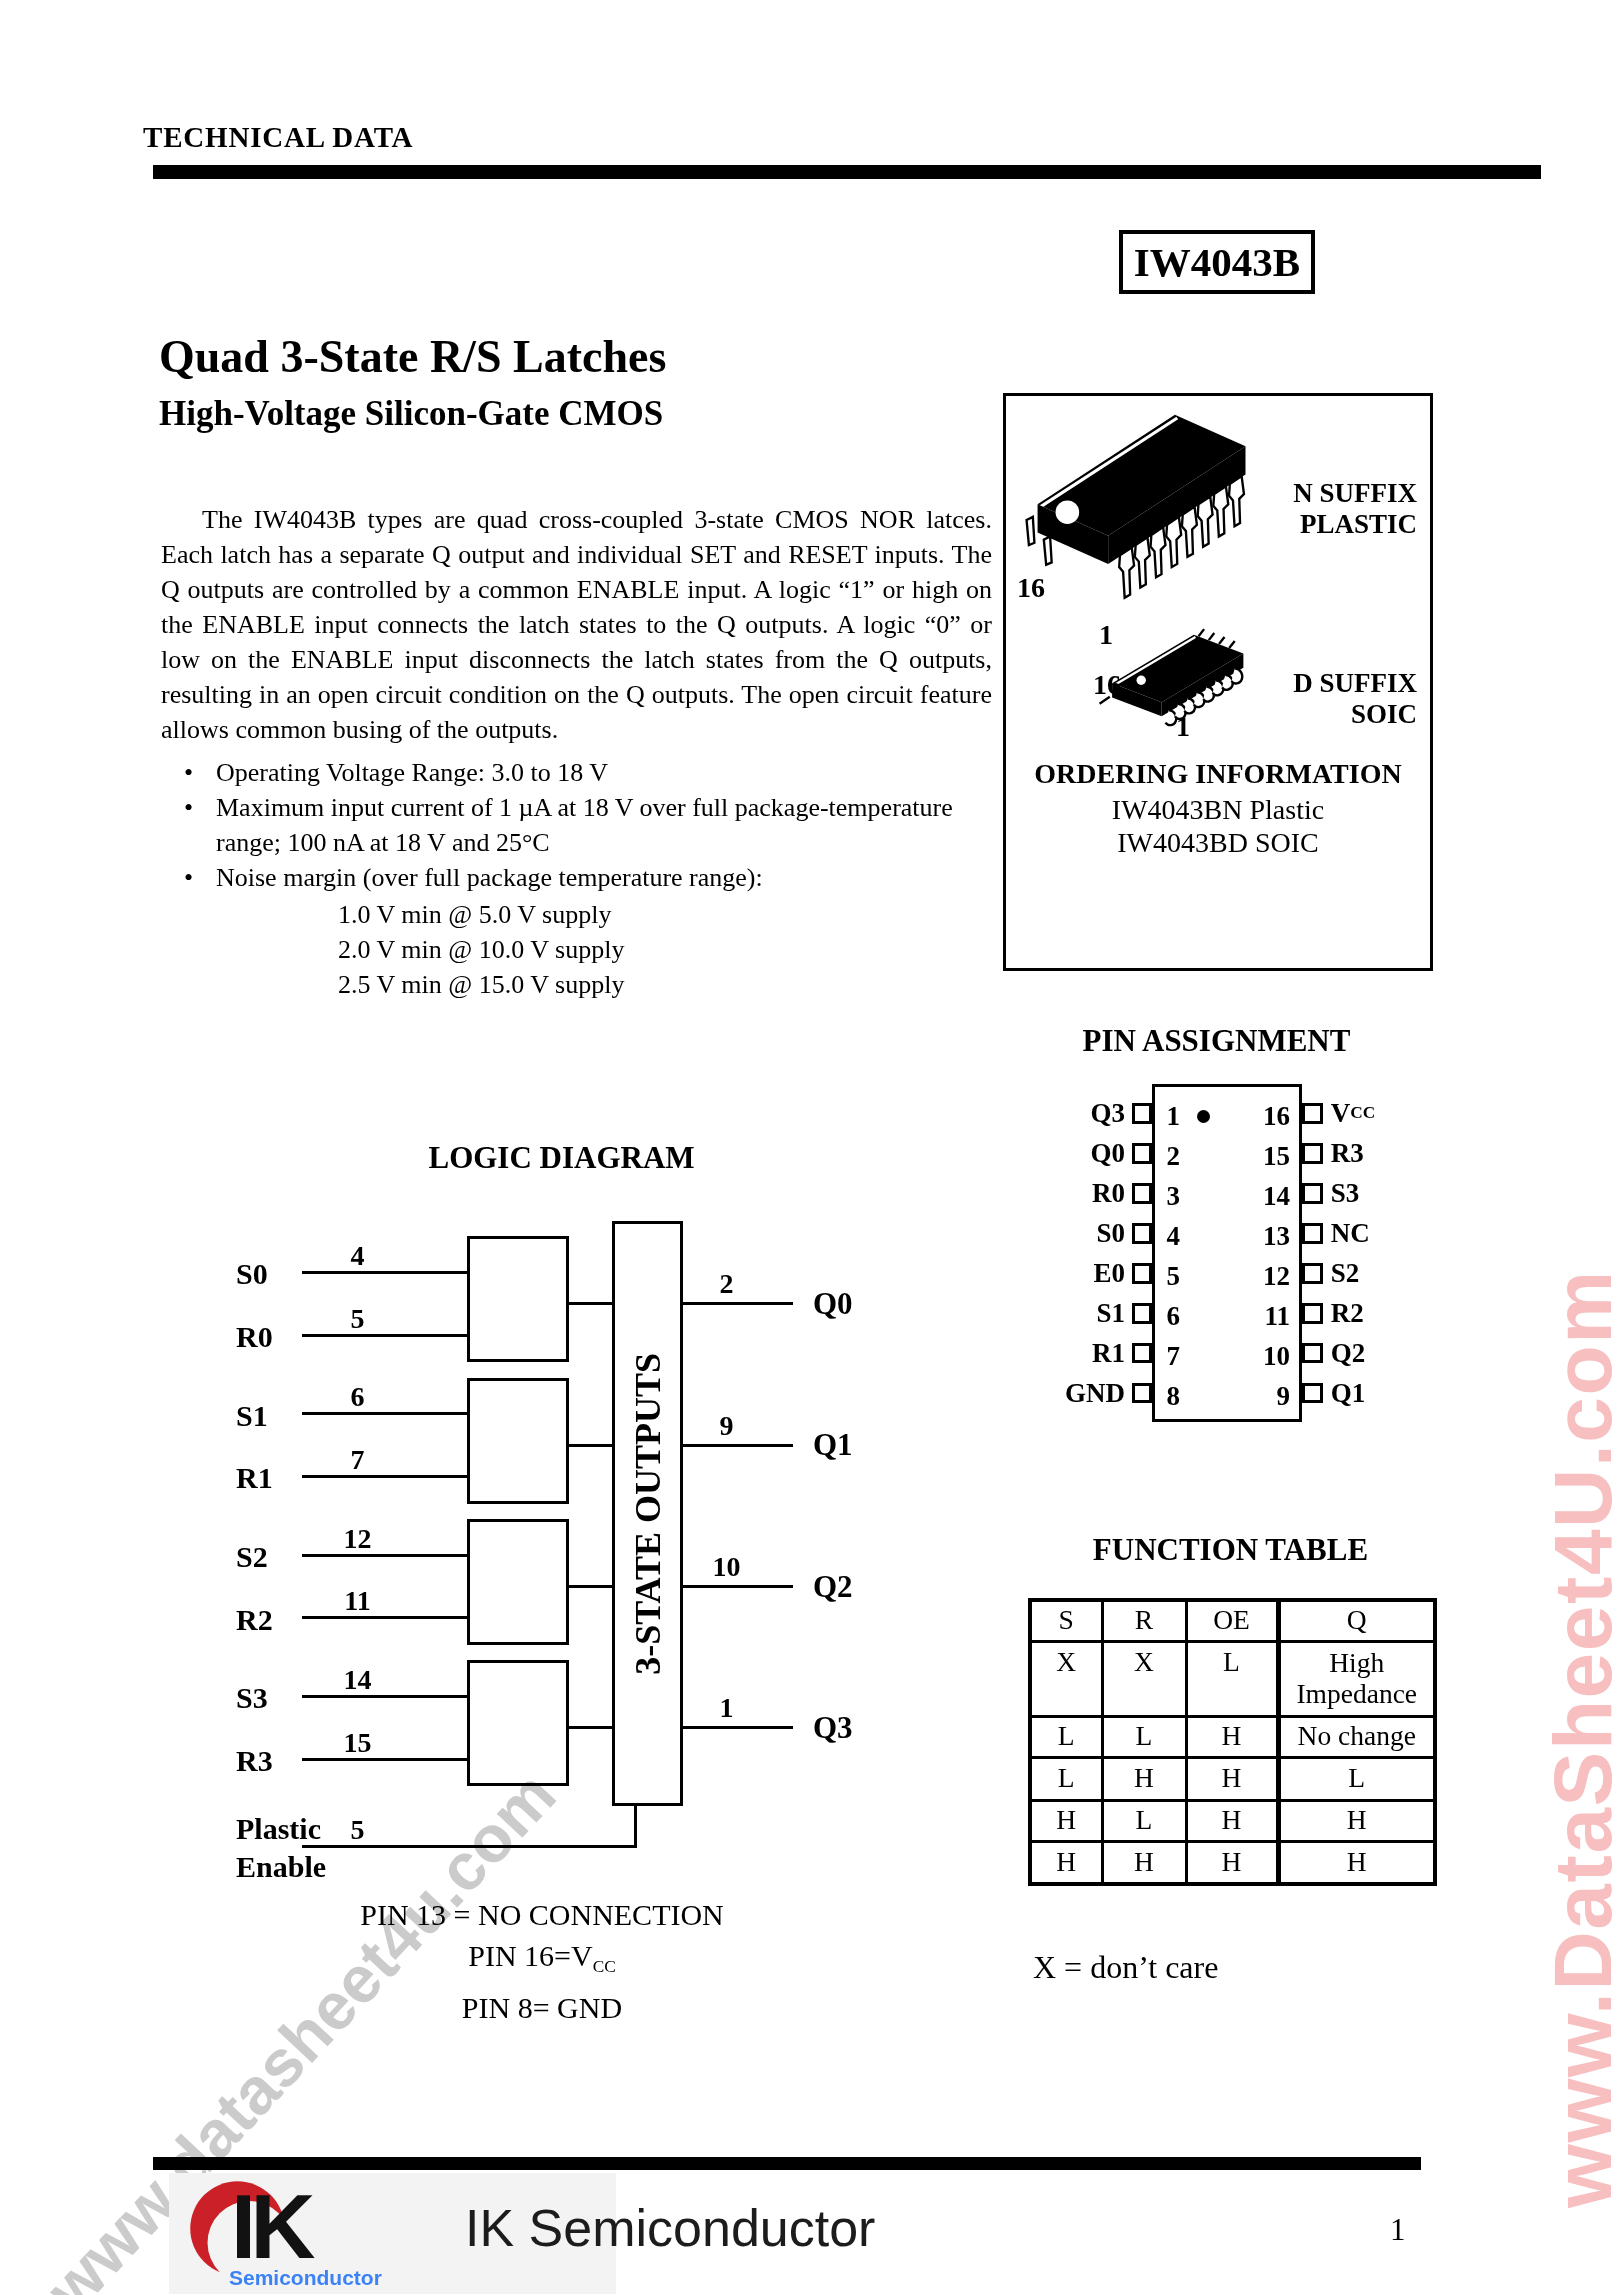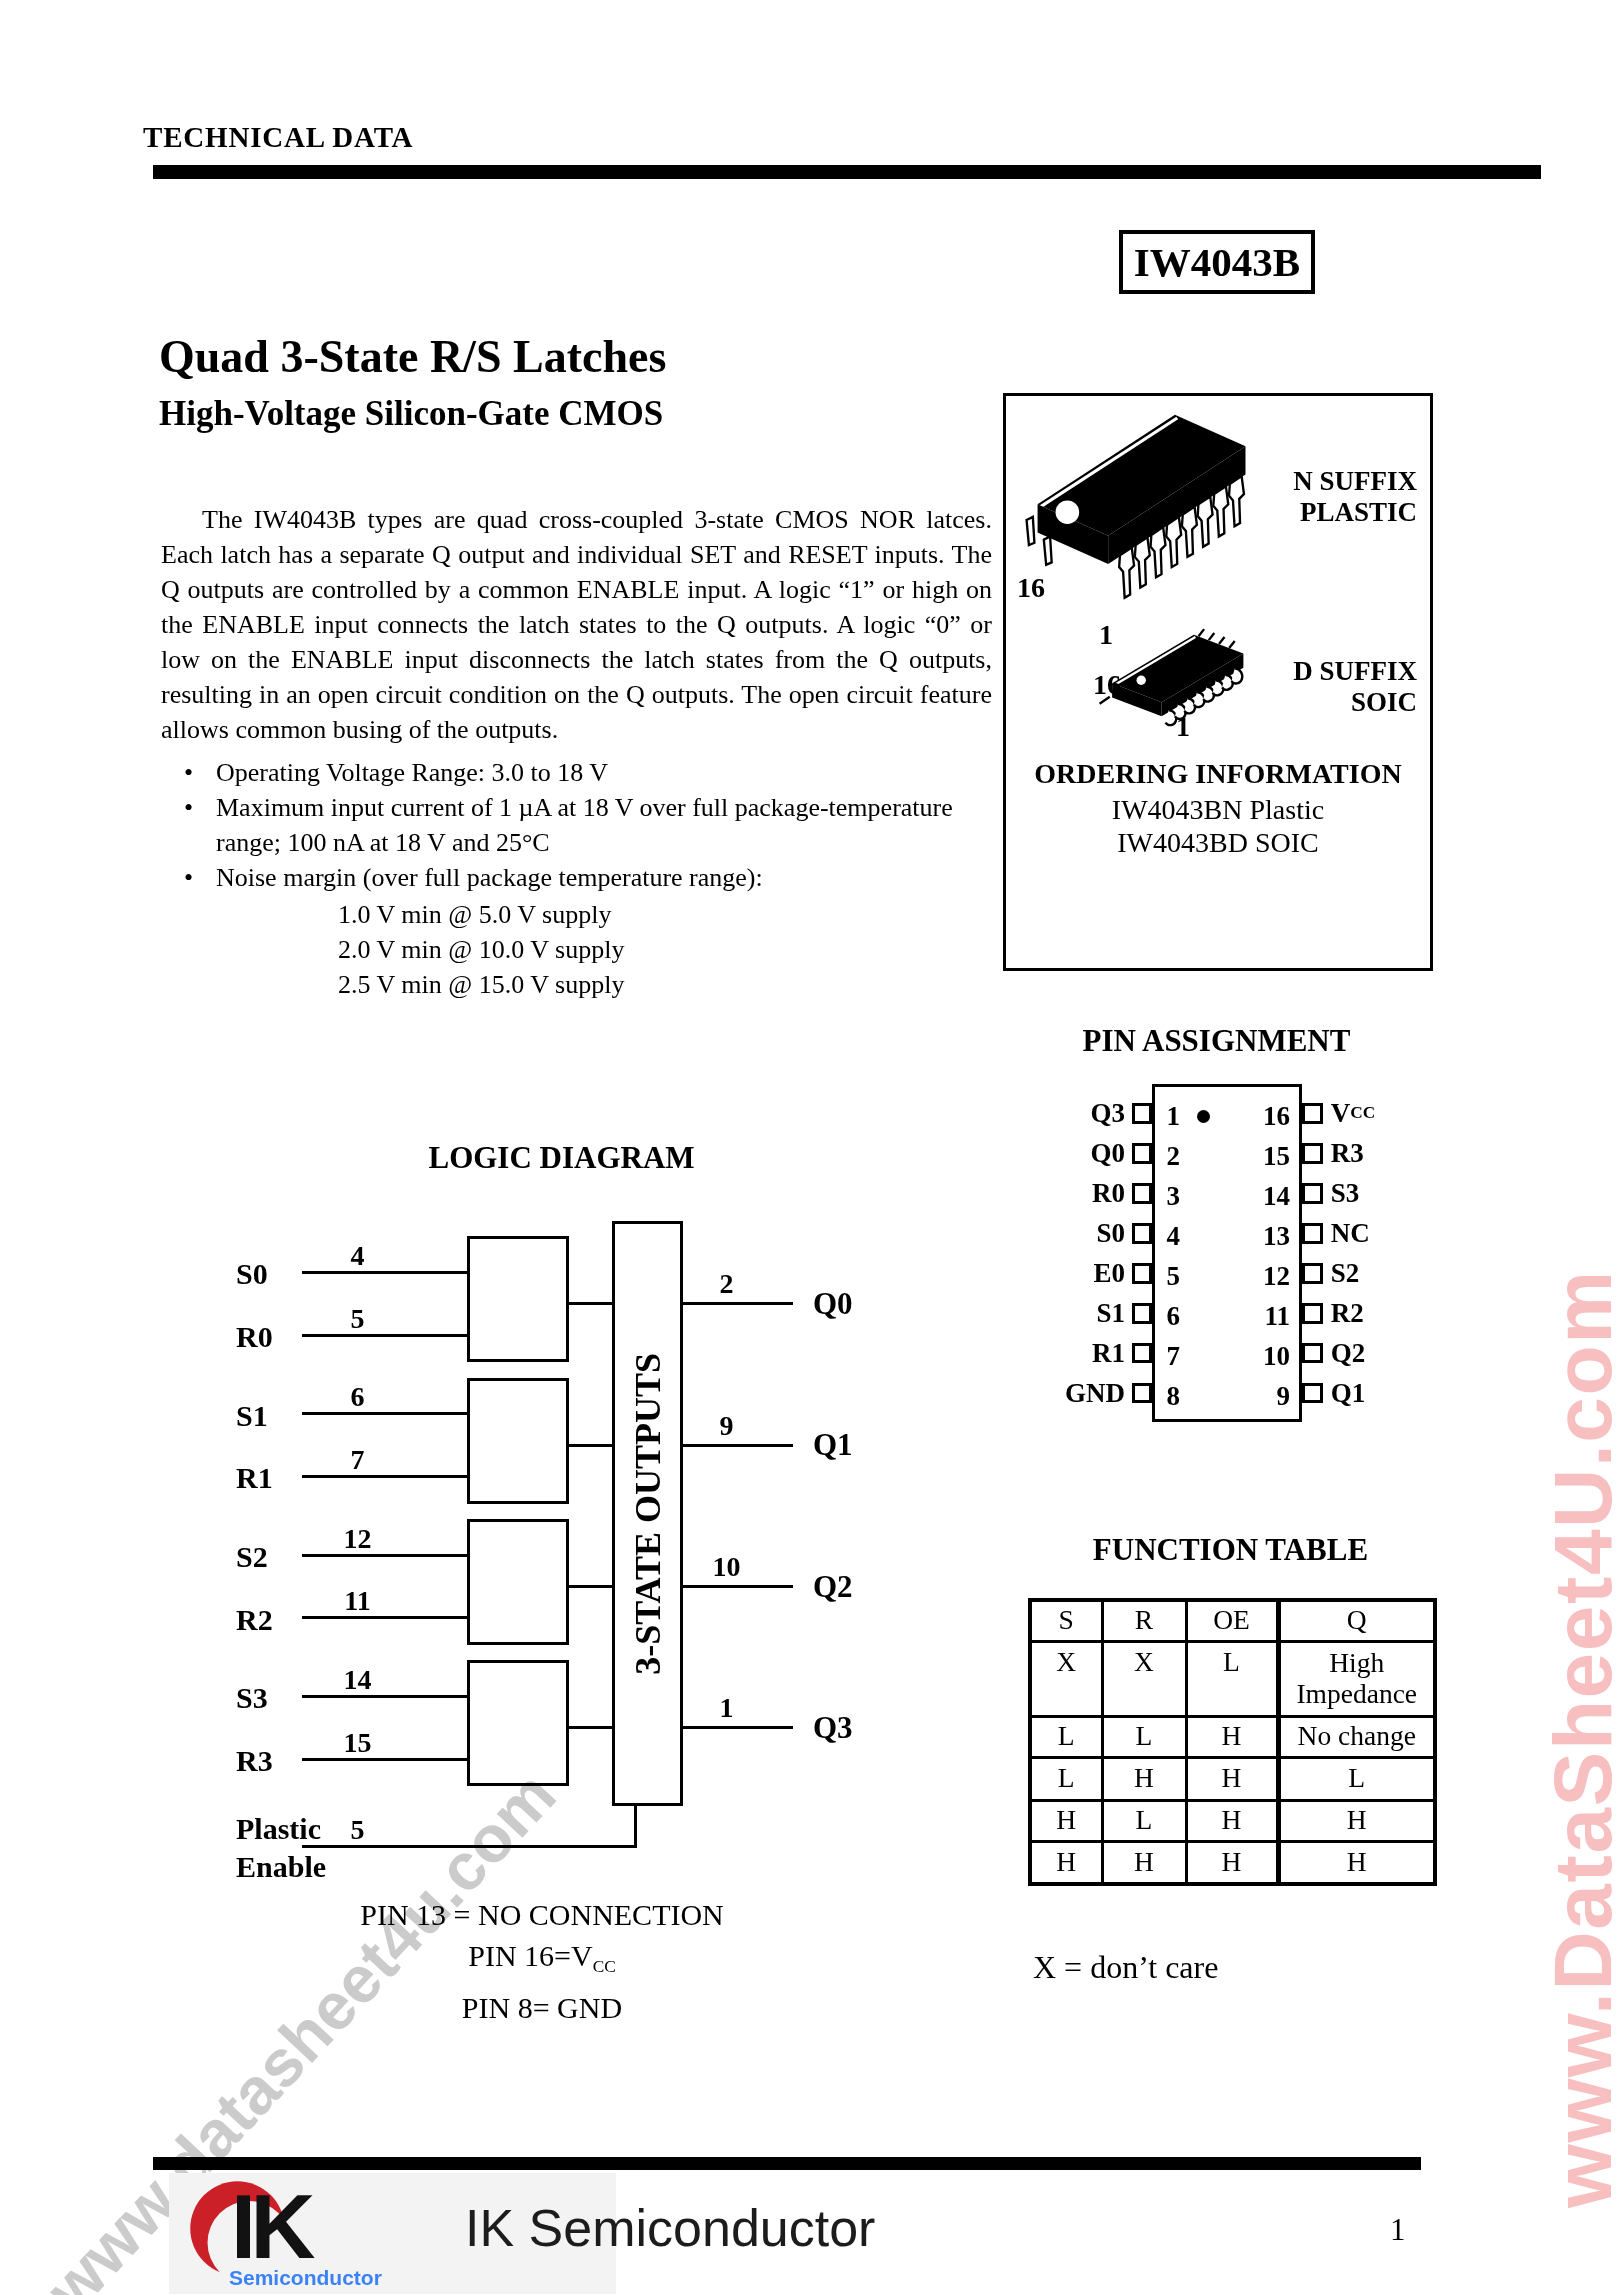--- a/index.html
+++ b/index.html
@@ -25,21 +25,21 @@
   
   .para{position:absolute;left:161px;top:502px;width:831px;font-size:26px;line-height:35px;
         text-align:justify;text-indent:41px;}
   .bullets{position:absolute;left:161px;top:755px;width:832px;font-size:26px;line-height:35px;}
   .bullet-row{display:flex;}
   .bdot{width:55px;text-align:center;flex:0 0 55px;}
   .btext{flex:1;}
   .nmargins{position:absolute;left:338px;top:897px;font-size:26px;line-height:35px;}
   
   .pkg-box{position:absolute;left:1003px;top:393px;width:430px;height:578px;border:3.9px solid #000;box-sizing:border-box;}
-  .sfx{position:absolute;width:192px;text-align:right;font-size:27px;font-weight:bold;line-height:31px;}
+  .sfx{position:absolute;width:192px;text-align:right;font-size:27px;font-weight:bold;line-height:31px;margin-top:12px;}
   .pkg-pin{position:absolute;font-size:28px;font-weight:bold;}
   .ord-title{position:absolute;left:1003px;top:758px;width:430px;text-align:center;font-size:28px;font-weight:bold;}
   .ord-line{position:absolute;left:1003px;width:430px;text-align:center;font-size:28px;}
   .subsc{font-size:17.3px;vertical-align:-6.3px;}
   
   .sec-title{position:absolute;text-align:center;font-weight:bold;font-size:31px;}
   .pin-diagram{position:absolute;left:1061px;top:1084px;display:flex;align-items:flex-start;}
   .pd-col{display:flex;flex-direction:column;}
   .pd-labels{padding-top:9.4px;}
   .pd-labels .cell{height:40px;display:flex;align-items:center;font-size:27px;font-weight:bold;white-space:nowrap;}

